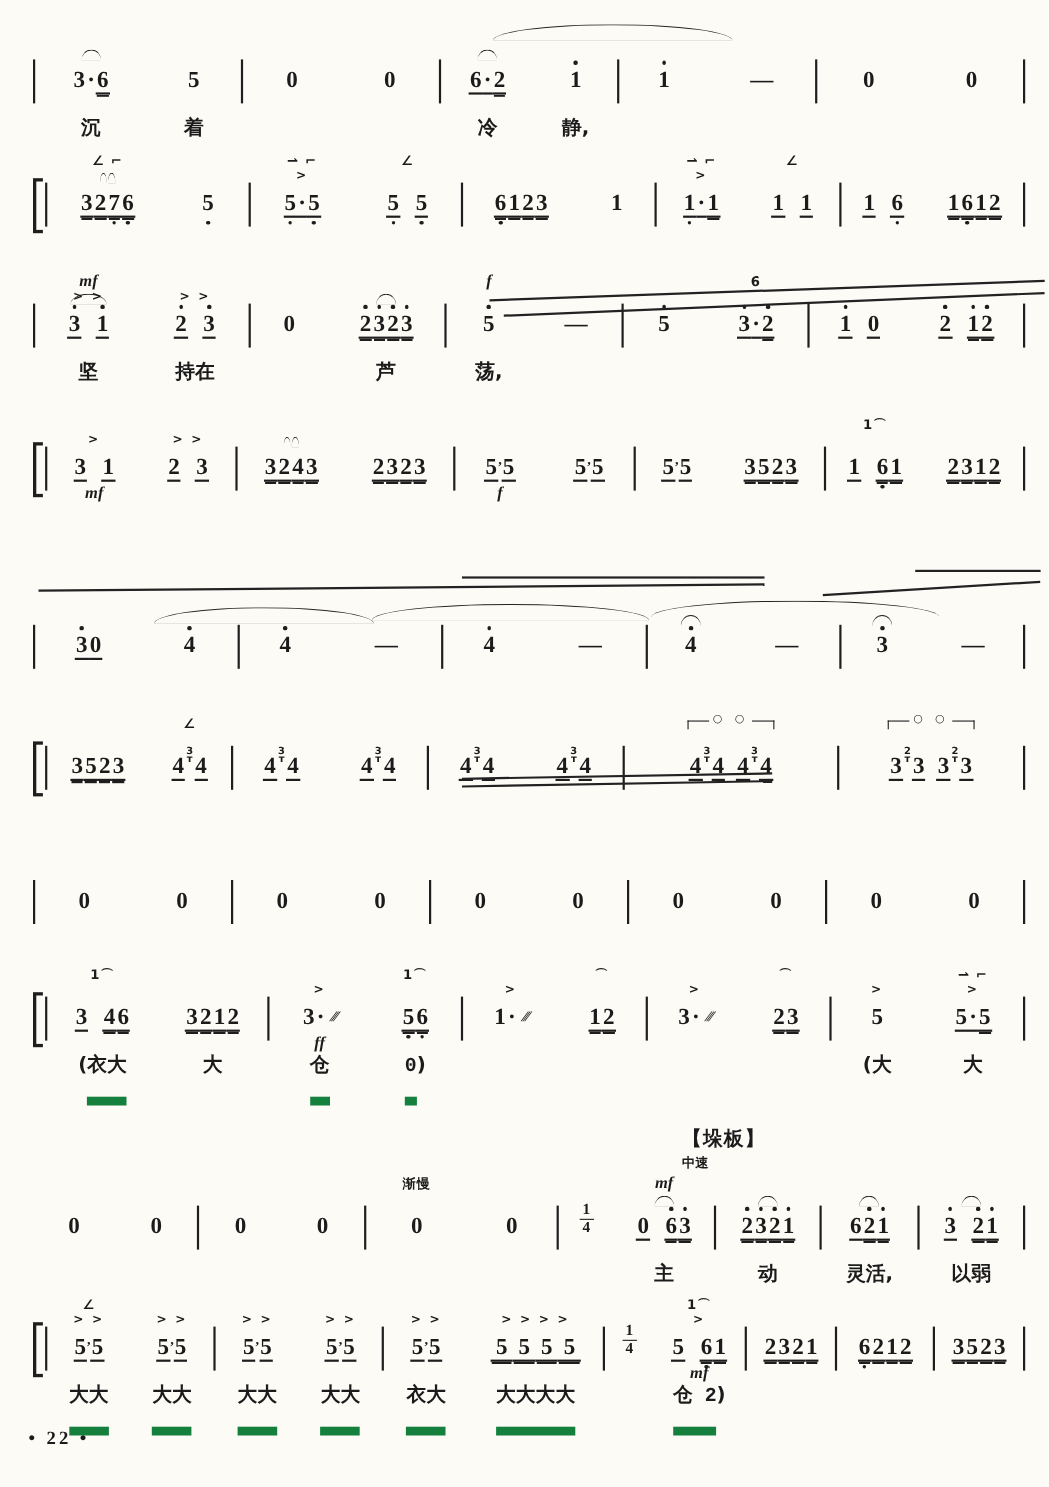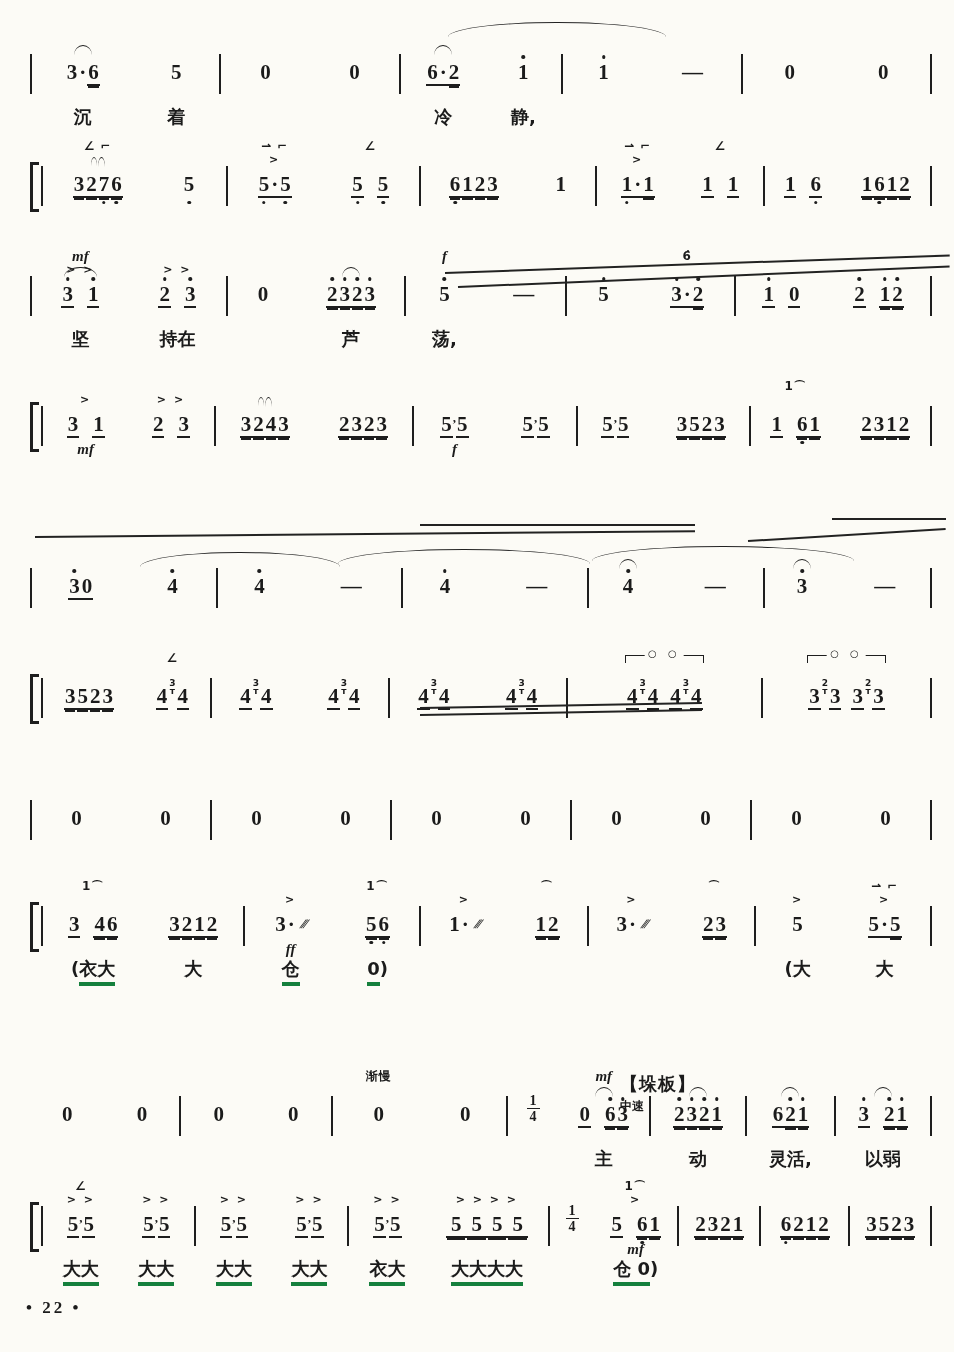--- a/index.html
+++ b/index.html
@@ -30,24 +30,24 @@
   .spc{width:13px;display:inline-block;}
   .tr{display:inline-flex;flex-direction:column;align-items:center;font-family:"DejaVu Sans",sans-serif;font-weight:700;font-size:9px;line-height:8px;margin:0 1px;transform:translateY(-5px);}
   .arcd{position:absolute;left:-2px;right:-2px;top:2px;height:9px;border-top:1.6px solid #1e1e1e;border-radius:50% 50% 0 0/100% 100% 0 0;}
   .arcd.h1{left:0;right:52%;}
   .arcd.h2{left:52%;right:0;}
   .ts{display:inline-flex;flex-direction:column;align-items:center;margin:26px 4px 0 4px;font-family:"Liberation Serif",serif;font-weight:700;font-size:14px;line-height:13px;}
   .ts .tb{width:13px;height:0;border-top:1.6px solid #1e1e1e;margin:1px 0;}
   .grp{display:inline-flex;position:relative;margin:0 4px;}
   .ovb{position:absolute;top:5px;left:4px;right:4px;height:7px;border:1.3px solid #1e1e1e;border-bottom:none;}
   .ovc{position:absolute;top:-2px;left:50%;transform:translateX(-50%);font-size:10px;letter-spacing:4px;line-height:11px;background:#fcfbf6;padding:0 3px;}
-  .lyu{border-bottom:4px solid #15803d;padding-bottom:3px;}
+  .lyu{border-bottom:8px solid #15803d;padding-bottom:17px;font-family:Liberation Mono, monospace;}
   .dline{position:absolute;height:1.6px;background:#222;transform-origin:left center;}
   .darc{position:absolute;height:14px;border-top:1.7px solid #222;border-radius:50% 50% 0 0/100% 100% 0 0;}
-  .tempo{position:absolute;left:620px;top:1072px;font-weight:700;}
+  .tempo{position:absolute;left:620px;top:1023px;font-weight:700;}
   .tsec{font-size:18px;letter-spacing:1px;}
   .tspd{font-size:12px;margin-top:2px;}
   .pageno{position:absolute;left:26px;top:1298px;font-family:"Liberation Serif",serif;font-size:17px;font-weight:700;letter-spacing:3px;}
 </style>
 </head>
 <body>
 
 <div class="page">
   <div id="score">
       <div class="system" style="top: 26px;">
@@ -922,21 +922,21 @@
           <div class="ts">
             <span>1</span>
             <div class="tb"></div>
             <span>4</span>
           </div>
           <div class="cell">
             <div class="sa1">1⌒</div>
             <div class="sa2">&gt;</div>
             <div class="note"><span class="sg u1">5</span><div class="spc"></div><span class="sg u2 l">6</span><span class="sg u2">1</span></div>
             <div class="sdy dyn">mf</div>
-            <div class="sly"><span class="lyu">仓 0</span><span>)</span></div>
+            <div class="sly"><span class="lyu">仓 2</span><span>)</span></div>
           </div>
         </div>
         <div class="bl"></div>
         <div class="measure" style="flex-grow: 0.5;">
           <div class="cell">
             <div class="sa1"></div>
             <div class="sa2"></div>
             <div class="note"><span class="sg u2">2</span><span class="sg u2">3</span><span class="sg u2">2</span><span class="sg u2">1</span></div>
             <div class="sdy"></div>
             <div class="sly"></div>

